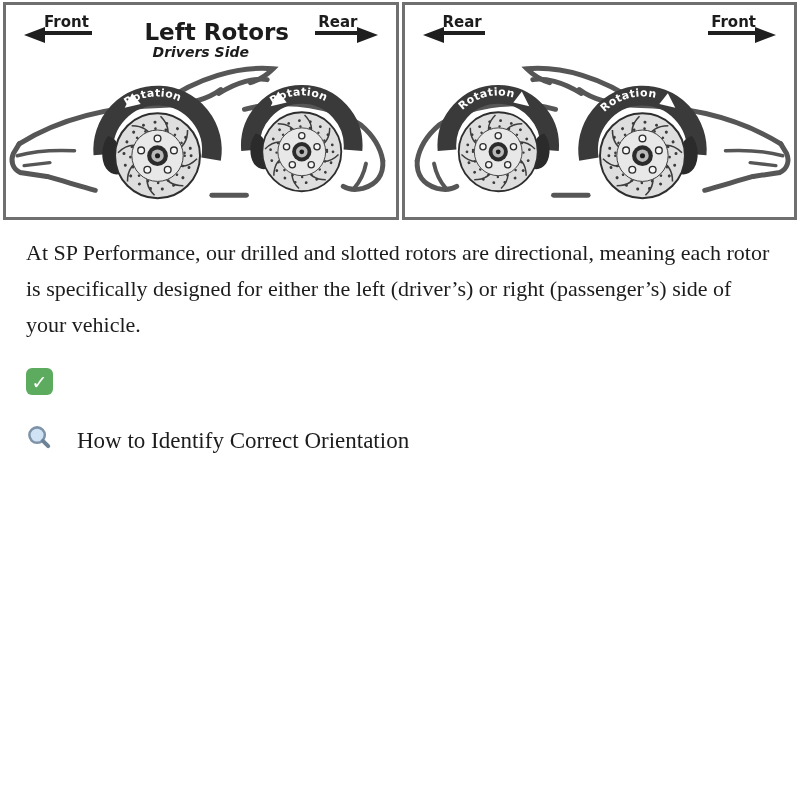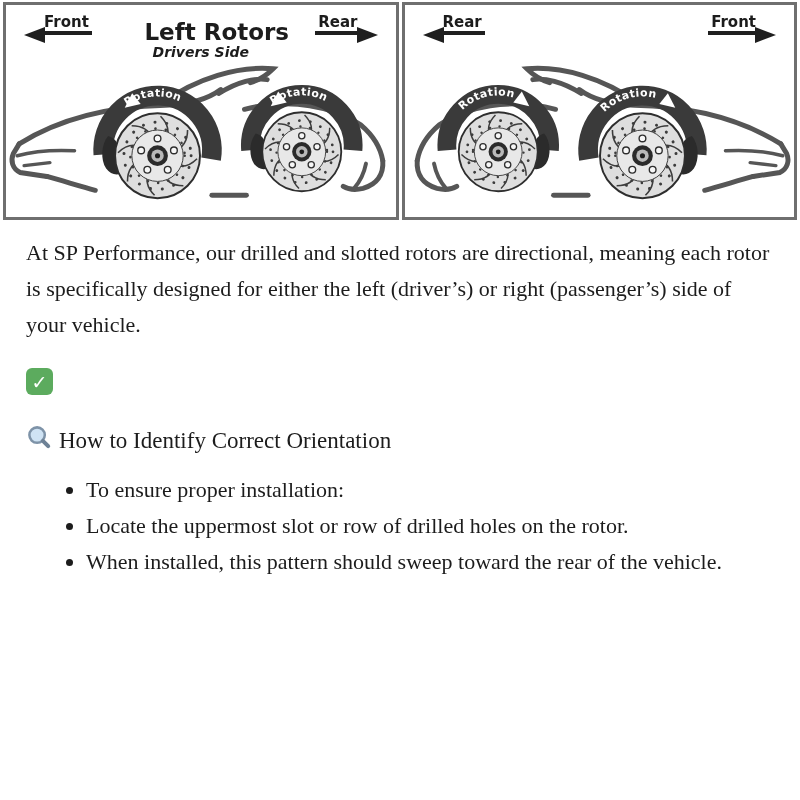--- a/index.html
+++ b/index.html
@@ -24,21 +24,21 @@
   
   .content{padding:0 26px;font-size:22px;}
   .intro{line-height:36px;margin:15px 0 0;max-width:745px;}
   .sec-h2{display:flex;align-items:center;gap:11px;font-size:23px;font-weight:bold;margin:25px 0 0;}
   .check-box{width:27px;height:27px;background:#5cab5e;border-radius:6px;display:flex;align-items:center;justify-content:center;
              color:#fff;font-size:19px;font-weight:bold;font-family:"DejaVu Sans",sans-serif;flex:0 0 auto;}
   .sec-intro{margin:23px 0 0;line-height:34px;}
   ul{margin:11px 0 0;padding-left:60px;}
   li{line-height:36px;margin:0;}
   .why-list{max-width:612px;}
-  .sec-h3{display:flex;align-items:center;gap:6px;font-size:23px;font-weight:normal;margin:29px 0 0;}
+  .sec-h3{display:flex;align-items:center;gap:24px;font-size:23px;font-weight:normal;margin:29px 0 0;}
   .mag-icon{flex:0 0 auto;display:inline-block;}
   .identify-list{max-width:705px;margin-top:15px;}
 </style>
 </head>
 <body>
 
 <svg width="0" height="0" style="position:absolute" aria-hidden="true">
   <defs>
     <g id="carbody" fill="none" stroke="#565656" stroke-width="5" stroke-linecap="round">
       <path d="M 10,94 C 52,68 104,56 158,55 C 186,54 202,48 214,39"></path>
@@ -158,19 +158,14 @@
   <div class="sec-h3">
     <span class="mag-icon">
       <svg width="27" height="27" viewBox="0 0 28 28">
         <circle cx="11.5" cy="11.5" r="8" fill="#cfe3f4" stroke="#7e93a8" stroke-width="2.6"></circle>
         <line x1="17.5" y1="17.5" x2="23" y2="23" stroke="#6e8296" stroke-width="4.2" stroke-linecap="round"></line>
       </svg>
     </span>
     <span>How to Identify Correct Orientation</span>
   </div>
 
-  <ul class="identify-list">
-    <li>To ensure proper installation:</li>
-    <li>Locate the uppermost slot or row of drilled holes on the rotor.</li>
-    <li>When installed, this pattern should sweep toward the rear of the vehicle.</li>
-  </ul>
 
 </div>
 
 </body></html>

